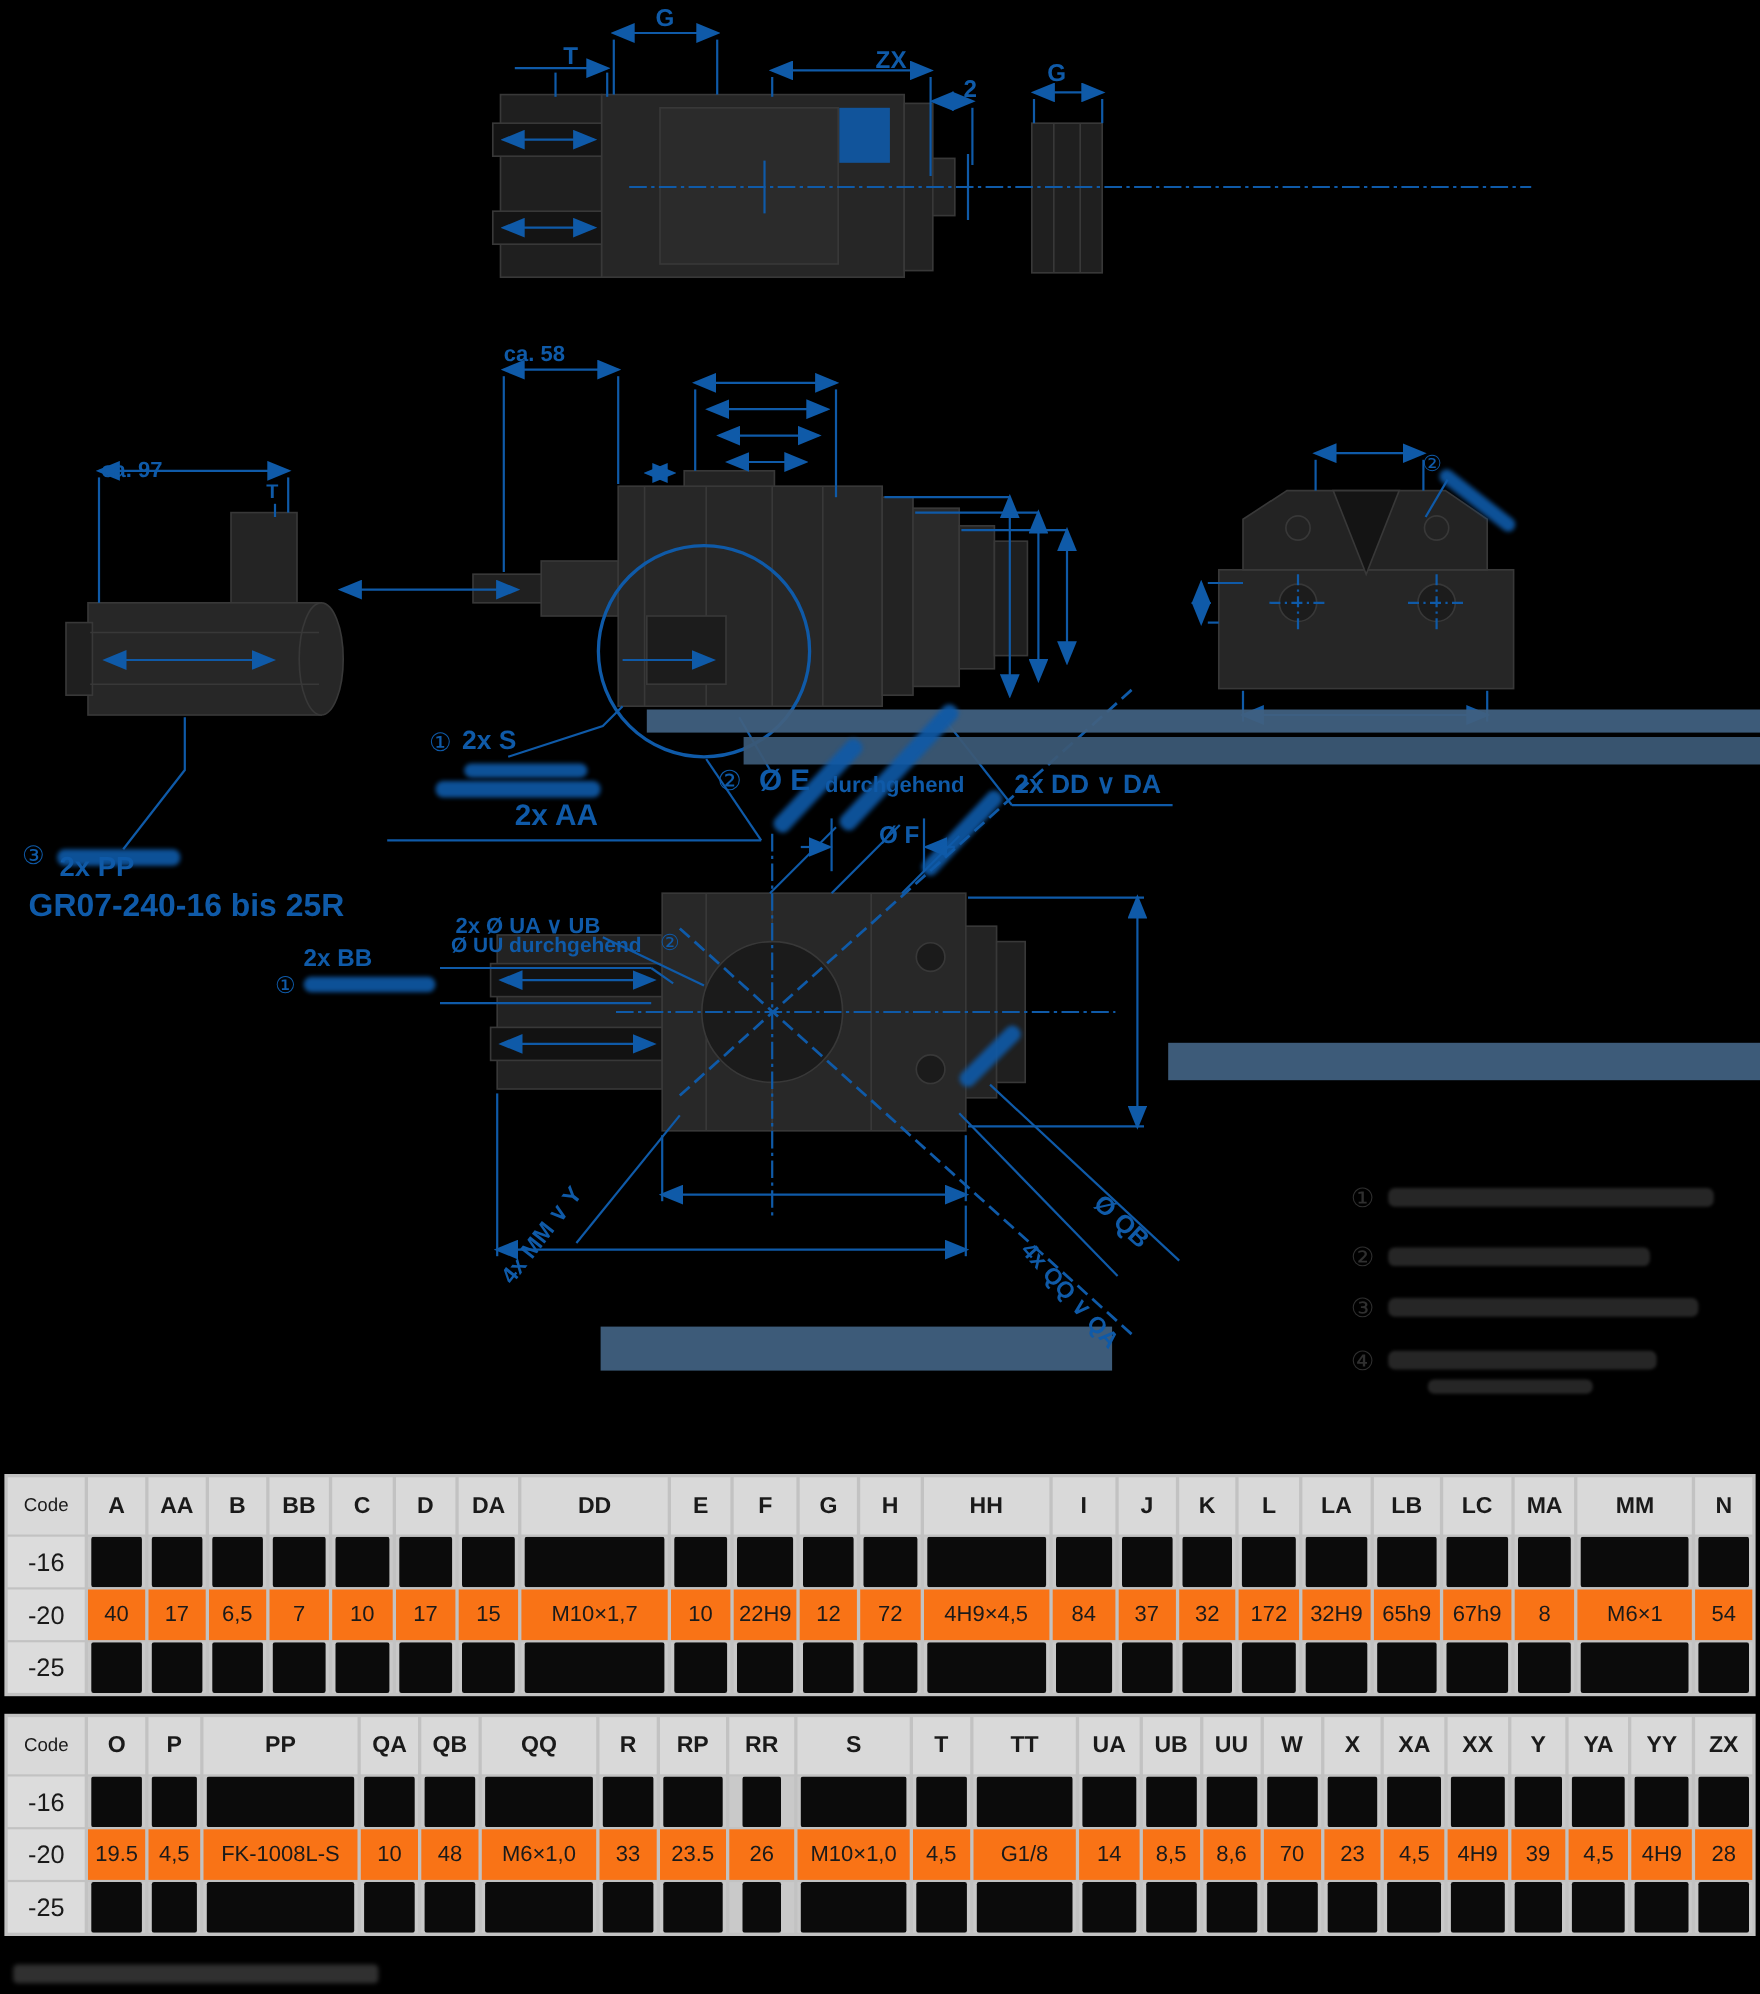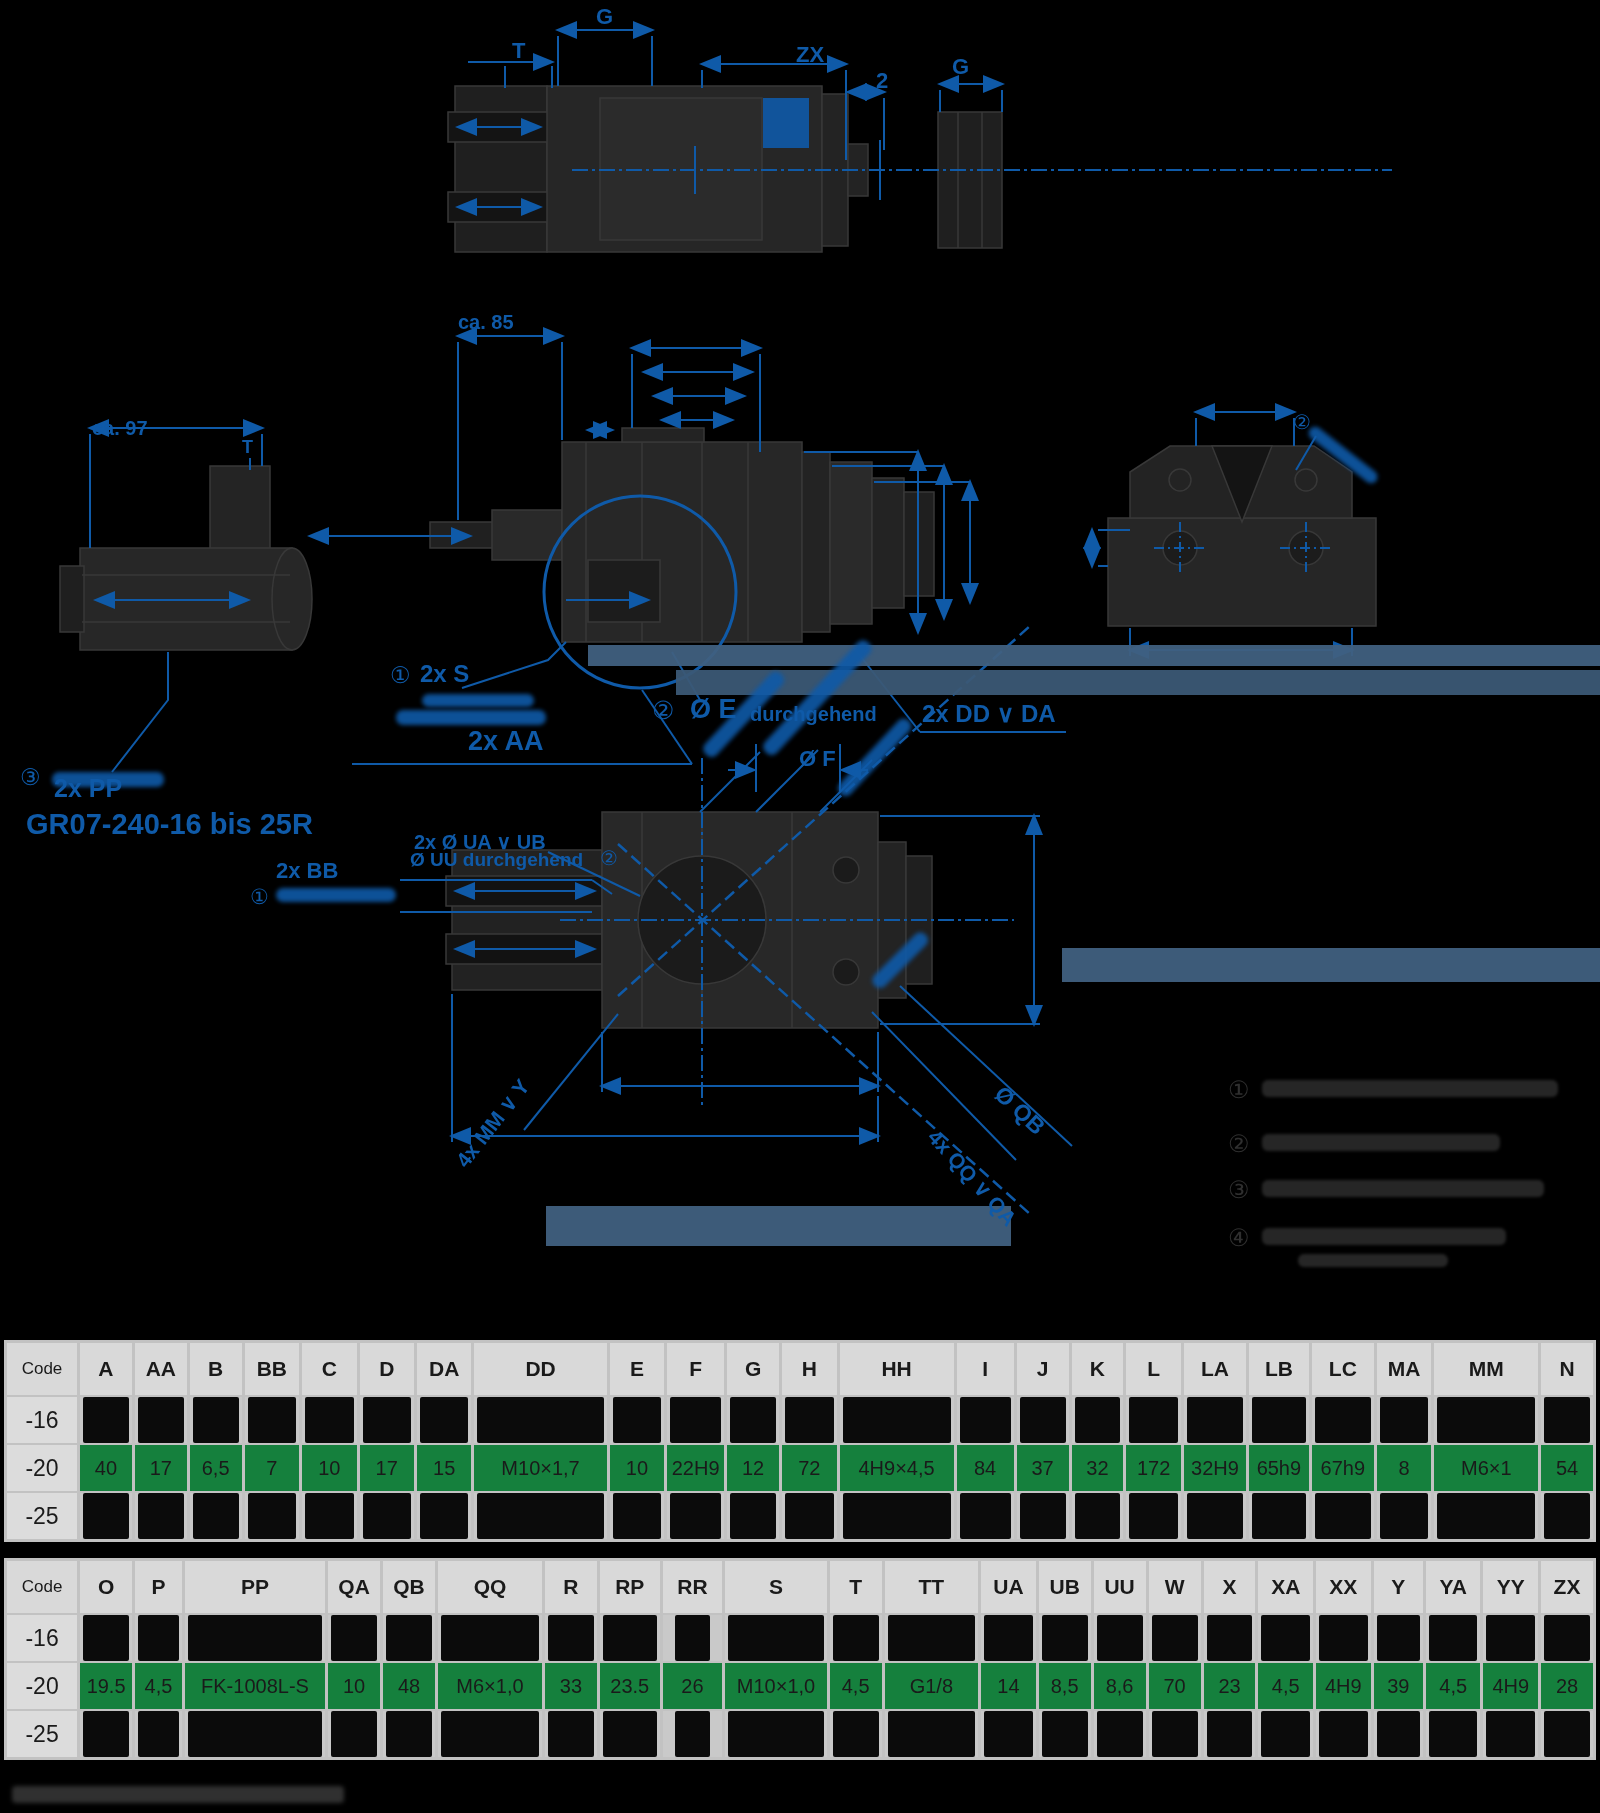--- a/index.html
+++ b/index.html
@@ -15,21 +15,21 @@
   
   .table{position:absolute;left:4px;width:1592px;background:#c2c2c2;padding:3px;
          display:flex;flex-direction:column;gap:2px;box-sizing:border-box;}
   .trow{display:grid;column-gap:3px;}
   .cell{display:flex;align-items:center;justify-content:center;color:#1a1a1a;
         font-size:20px;overflow:hidden;}
   .head .cell{height:52px;background:#d9d9d9;font-weight:bold;font-size:21px;}
   .trow:not(.head) .cell{height:46px;}
   .codehead{font-weight:normal !important;font-size:17px !important;}
   .codecell{background:#dcdcdc;font-size:23px;}
-  .vcell{background:#15803d;text-align:center;}
+  .vcell{background:#f97316;text-align:center;}
   .rcell{background:#c9c9c9;}
   .redact{width:100%;height:100%;background:#0b0b0b;margin:2px 3px;border-radius:2px;}
   .redact.small{margin:7px 12px;}
   #footnote-bar{position:absolute;left:12px;top:1786px;width:332px;height:17px;
                 background:#303030;border-radius:4px;filter:blur(2px);}
 </style>
 </head>
 <body>
 
 <div id="page">
@@ -215,21 +215,21 @@
     <div class="steel" style="left:588px;top:645px;width:1012px;height:21px;"></div>
     <div class="steel" style="left:676px;top:670px;width:924px;height:25px;background:#3b5875;"></div>
     <div class="steel" style="left:1062px;top:948px;width:538px;height:34px;"></div>
     <div class="steel" style="left:546px;top:1206px;width:465px;height:40px;"></div>
 
     <div class="lbl" style="left:596px;top:6px;font-size:22px;">G</div>
     <div class="lbl" style="left:512px;top:40px;font-size:22px;">T</div>
     <div class="lbl" style="left:796px;top:44px;font-size:22px;">ZX</div>
     <div class="lbl" style="left:876px;top:70px;font-size:22px;">2</div>
     <div class="lbl" style="left:952px;top:56px;font-size:22px;">G</div>
-    <div class="lbl" style="left:458px;top:312px;font-size:20px;">ca. 85</div>
+    <div class="lbl" style="left:458px;top:312px;font-size:20px;">ca. 58</div>
     <div class="lbl" style="left:92px;top:418px;font-size:20px;">ca. 97</div>
     <div class="lbl" style="left:242px;top:438px;font-size:18px;">T</div>
 
     <div class="lbl num" style="left:390px;top:664px;font-size:23px;">①</div>
     <div class="lbl" style="left:420px;top:662px;font-size:24px;">2x S</div>
     <div class="bbar" style="left:422px;top:694px;width:112px;height:13px;"></div>
 
     <div class="bbar" style="left:396px;top:710px;width:150px;height:15px;"></div>
     <div class="lbl" style="left:468px;top:728px;font-size:27px;">2x AA</div>
 

